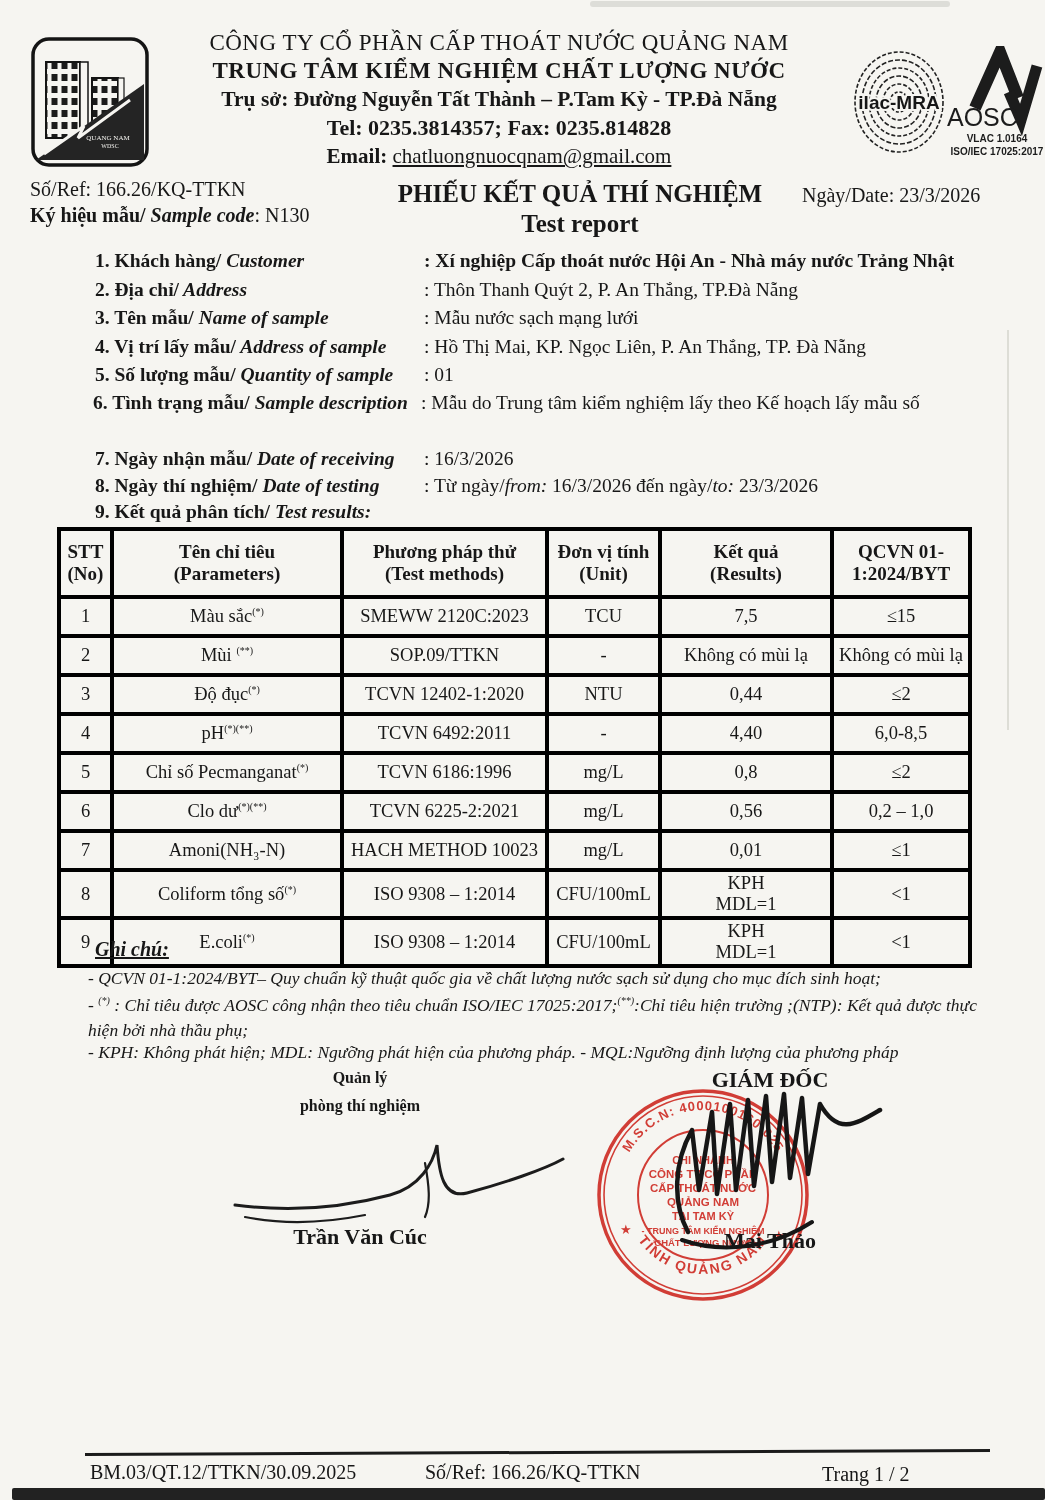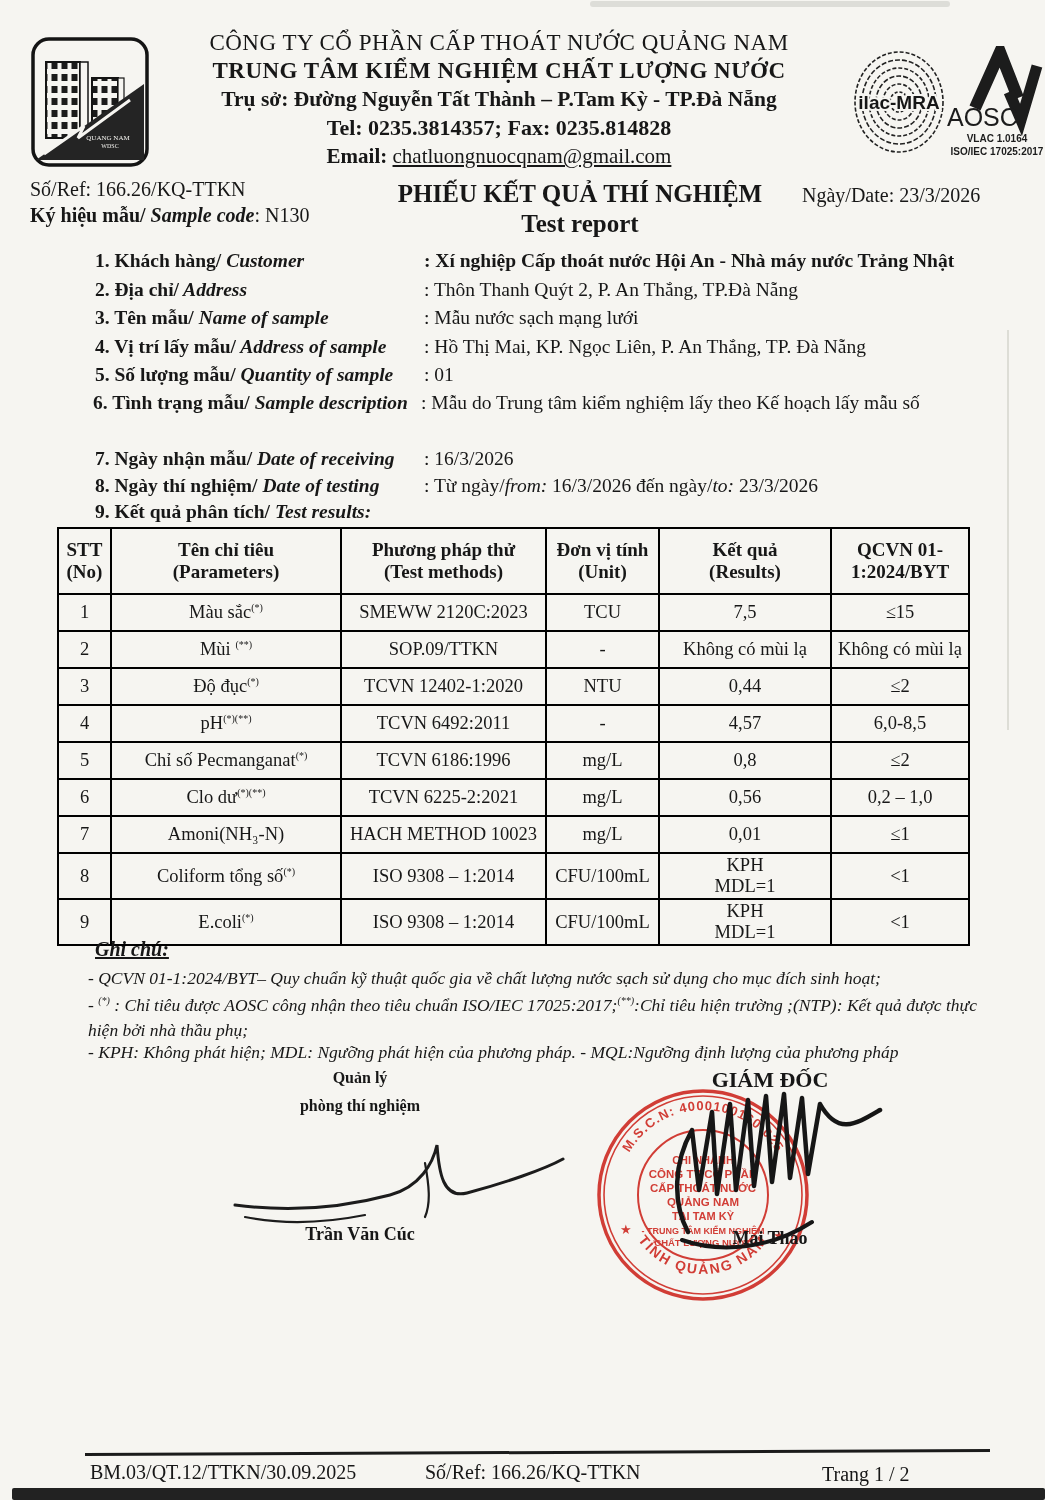--- a/index.html
+++ b/index.html
@@ -18,31 +18,31 @@
   .email-addr{font-weight:normal;text-decoration:underline;}
   .refline{font-size:20px;}
   .title-main{font-size:25px;font-weight:bold;}
   .datefld{font-size:20px;}
   
   .inf{font-size:19.5px;white-space:nowrap;}
   .inf .lbl{position:absolute;left:95px;top:0;}
   .inf .val{position:absolute;left:424px;top:0;}
   
   table.rt{border-collapse:collapse;table-layout:fixed;}
-  table.rt th,table.rt td{border:2px solid #000000;padding:0 2px;text-align:center;vertical-align:middle;overflow:hidden;}
+  table.rt th,table.rt td{border:4px solid #000000;padding:0 2px;text-align:center;vertical-align:middle;overflow:hidden;}
   table.rt th{font-size:19px;font-weight:bold;height:64px;}
   table.rt td{font-size:18.5px;height:35px;}
   tr.tall td{height:44px;}
   sup.s{font-size:10px;vertical-align:super;line-height:0;}
   
   .note{font-size:17.5px;font-style:italic;line-height:25px;}
   .note-h{font-size:20px;font-weight:bold;font-style:italic;text-decoration:underline;}
   
   .sigtitle{font-size:16px;font-weight:bold;line-height:28px;}
-  .signame{font-size:18px;font-weight:bold;}
+  .signame{font-size:22px;font-weight:bold;}
   .footer-txt{font-size:20px;}
   .rule{background:#1b1b1b;}
   .stamp-center{font-weight:bold;}
   svg text{font-family:"Liberation Sans","DejaVu Sans",sans-serif;}
   svg text.serif{font-family:"Liberation Serif","DejaVu Serif",serif;}
 </style>
 </head>
 <body>
 
 <div class="page">
@@ -210,21 +210,21 @@
         <td>TCVN 12402-1:2020</td>
         <td>NTU</td>
         <td>0,44</td>
         <td>≤2</td>
       </tr>
       <tr>
         <td>4</td>
         <td><span>pH</span><sup class="s">(*)(**)</sup></td>
         <td>TCVN 6492:2011</td>
         <td>-</td>
-        <td>4,57</td>
+        <td>4,40</td>
         <td>6,0-8,5</td>
       </tr>
       <tr>
         <td>5</td>
         <td><span>Chỉ số Pecmanganat</span><sup class="s">(*)</sup></td>
         <td>TCVN 6186:1996</td>
         <td>mg/L</td>
         <td>0,8</td>
         <td>≤2</td>
       </tr>

